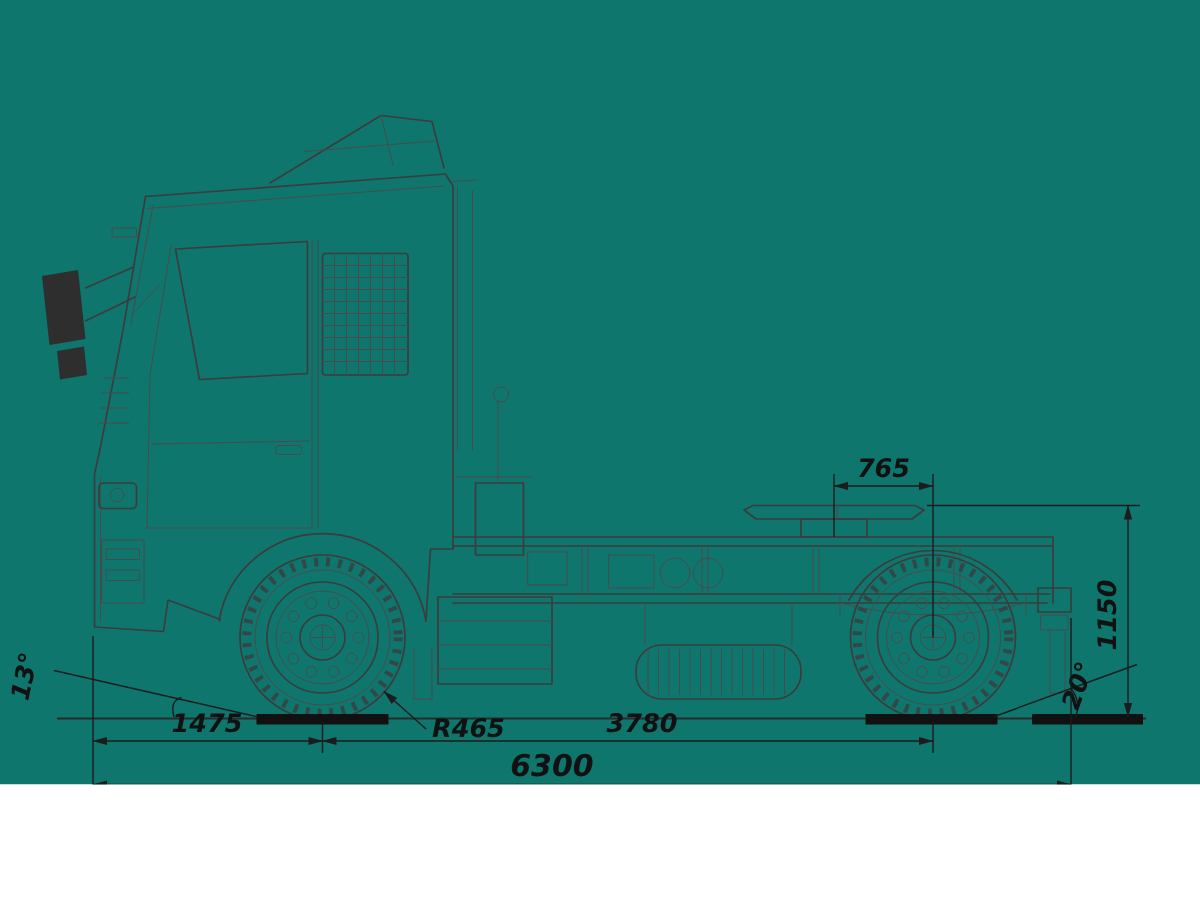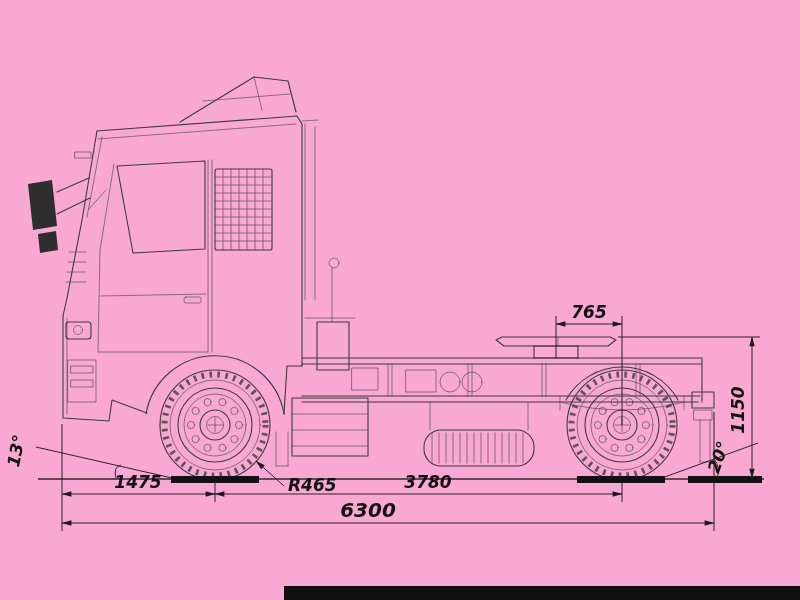--- a/index.html
+++ b/index.html
@@ -1,16 +1,16 @@
 <!DOCTYPE html>
 <html><head>
 <meta charset="utf-8">
 <style>
   html,body{margin:0;padding:0;background:#ffffff;}
-  .stage{position:relative;width:800px;height:600px;background:#f9a8d4;overflow:hidden;
+  .stage{position:relative;width:800px;height:523px;background:#0f766e;overflow:hidden;
          font-family:"DejaVu Sans",sans-serif;}
   svg{position:absolute;left:0;top:0;}
   .ln{fill:none;stroke:#3c3c3c;stroke-width:1.1;stroke-linecap:round;stroke-linejoin:round;}
   .lt{fill:none;stroke:#4a4a4a;stroke-width:0.65;stroke-linecap:round;stroke-linejoin:round;}
   .dk{fill:#2e2e2e;stroke:none;}
   .dm{fill:none;stroke:#1c1c1c;stroke-width:0.95;}
   .txt{font-family:"DejaVu Sans",sans-serif;font-style:italic;font-weight:600;font-size:17px;fill:#111;}
   .txt-lg{font-family:"DejaVu Sans",sans-serif;font-style:italic;font-weight:600;font-size:20px;fill:#111;}
 </style>
 </head>

